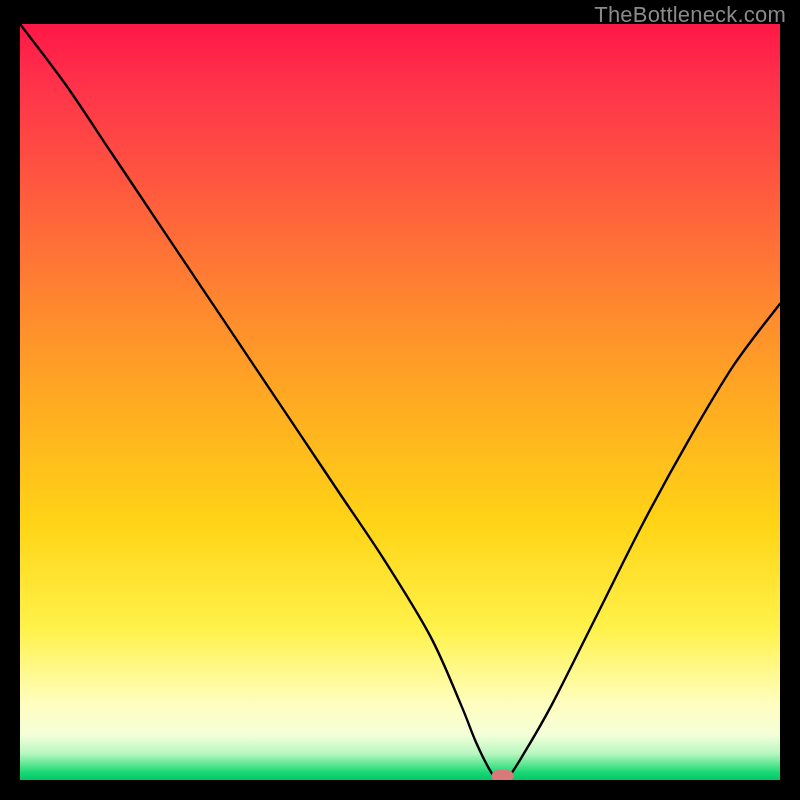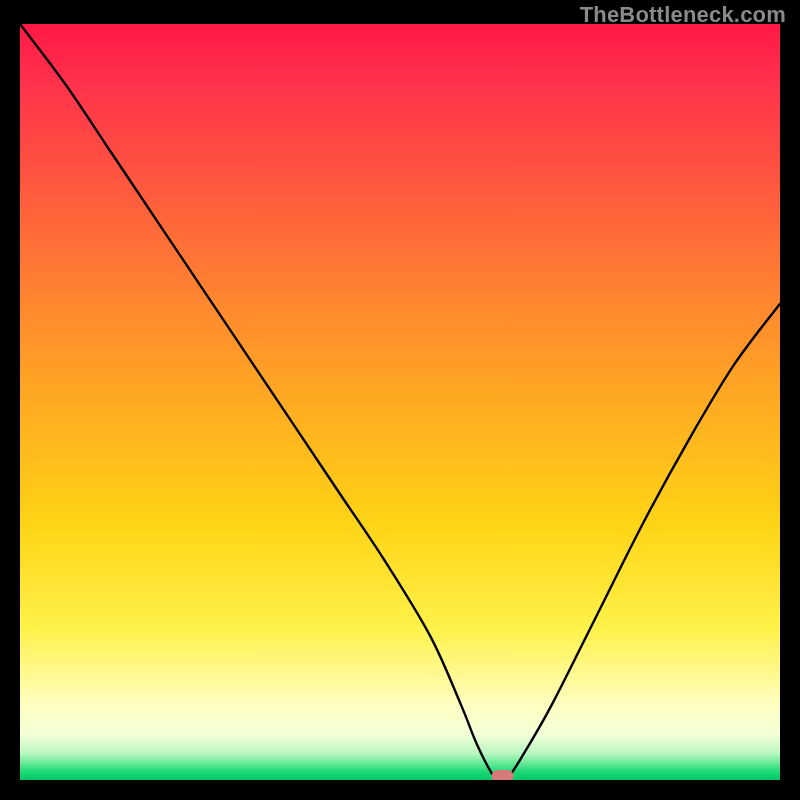--- a/index.html
+++ b/index.html
@@ -15,21 +15,21 @@
     width: 800px;
     height: 800px;
     background: #000;
   }
   .watermark {
     position: absolute;
     top: 2px;
     right: 14px;
     font-family: Arial, Helvetica, sans-serif;
     font-size: 22px;
-    font-weight: 700;
+    font-weight: 400;
     color: #8a8a8a;
     letter-spacing: 0.2px;
     text-align: center;
   }
   .plot-area {
     position: absolute;
     left: 20px;
     top: 24px;
     width: 760px;
     height: 756px;

